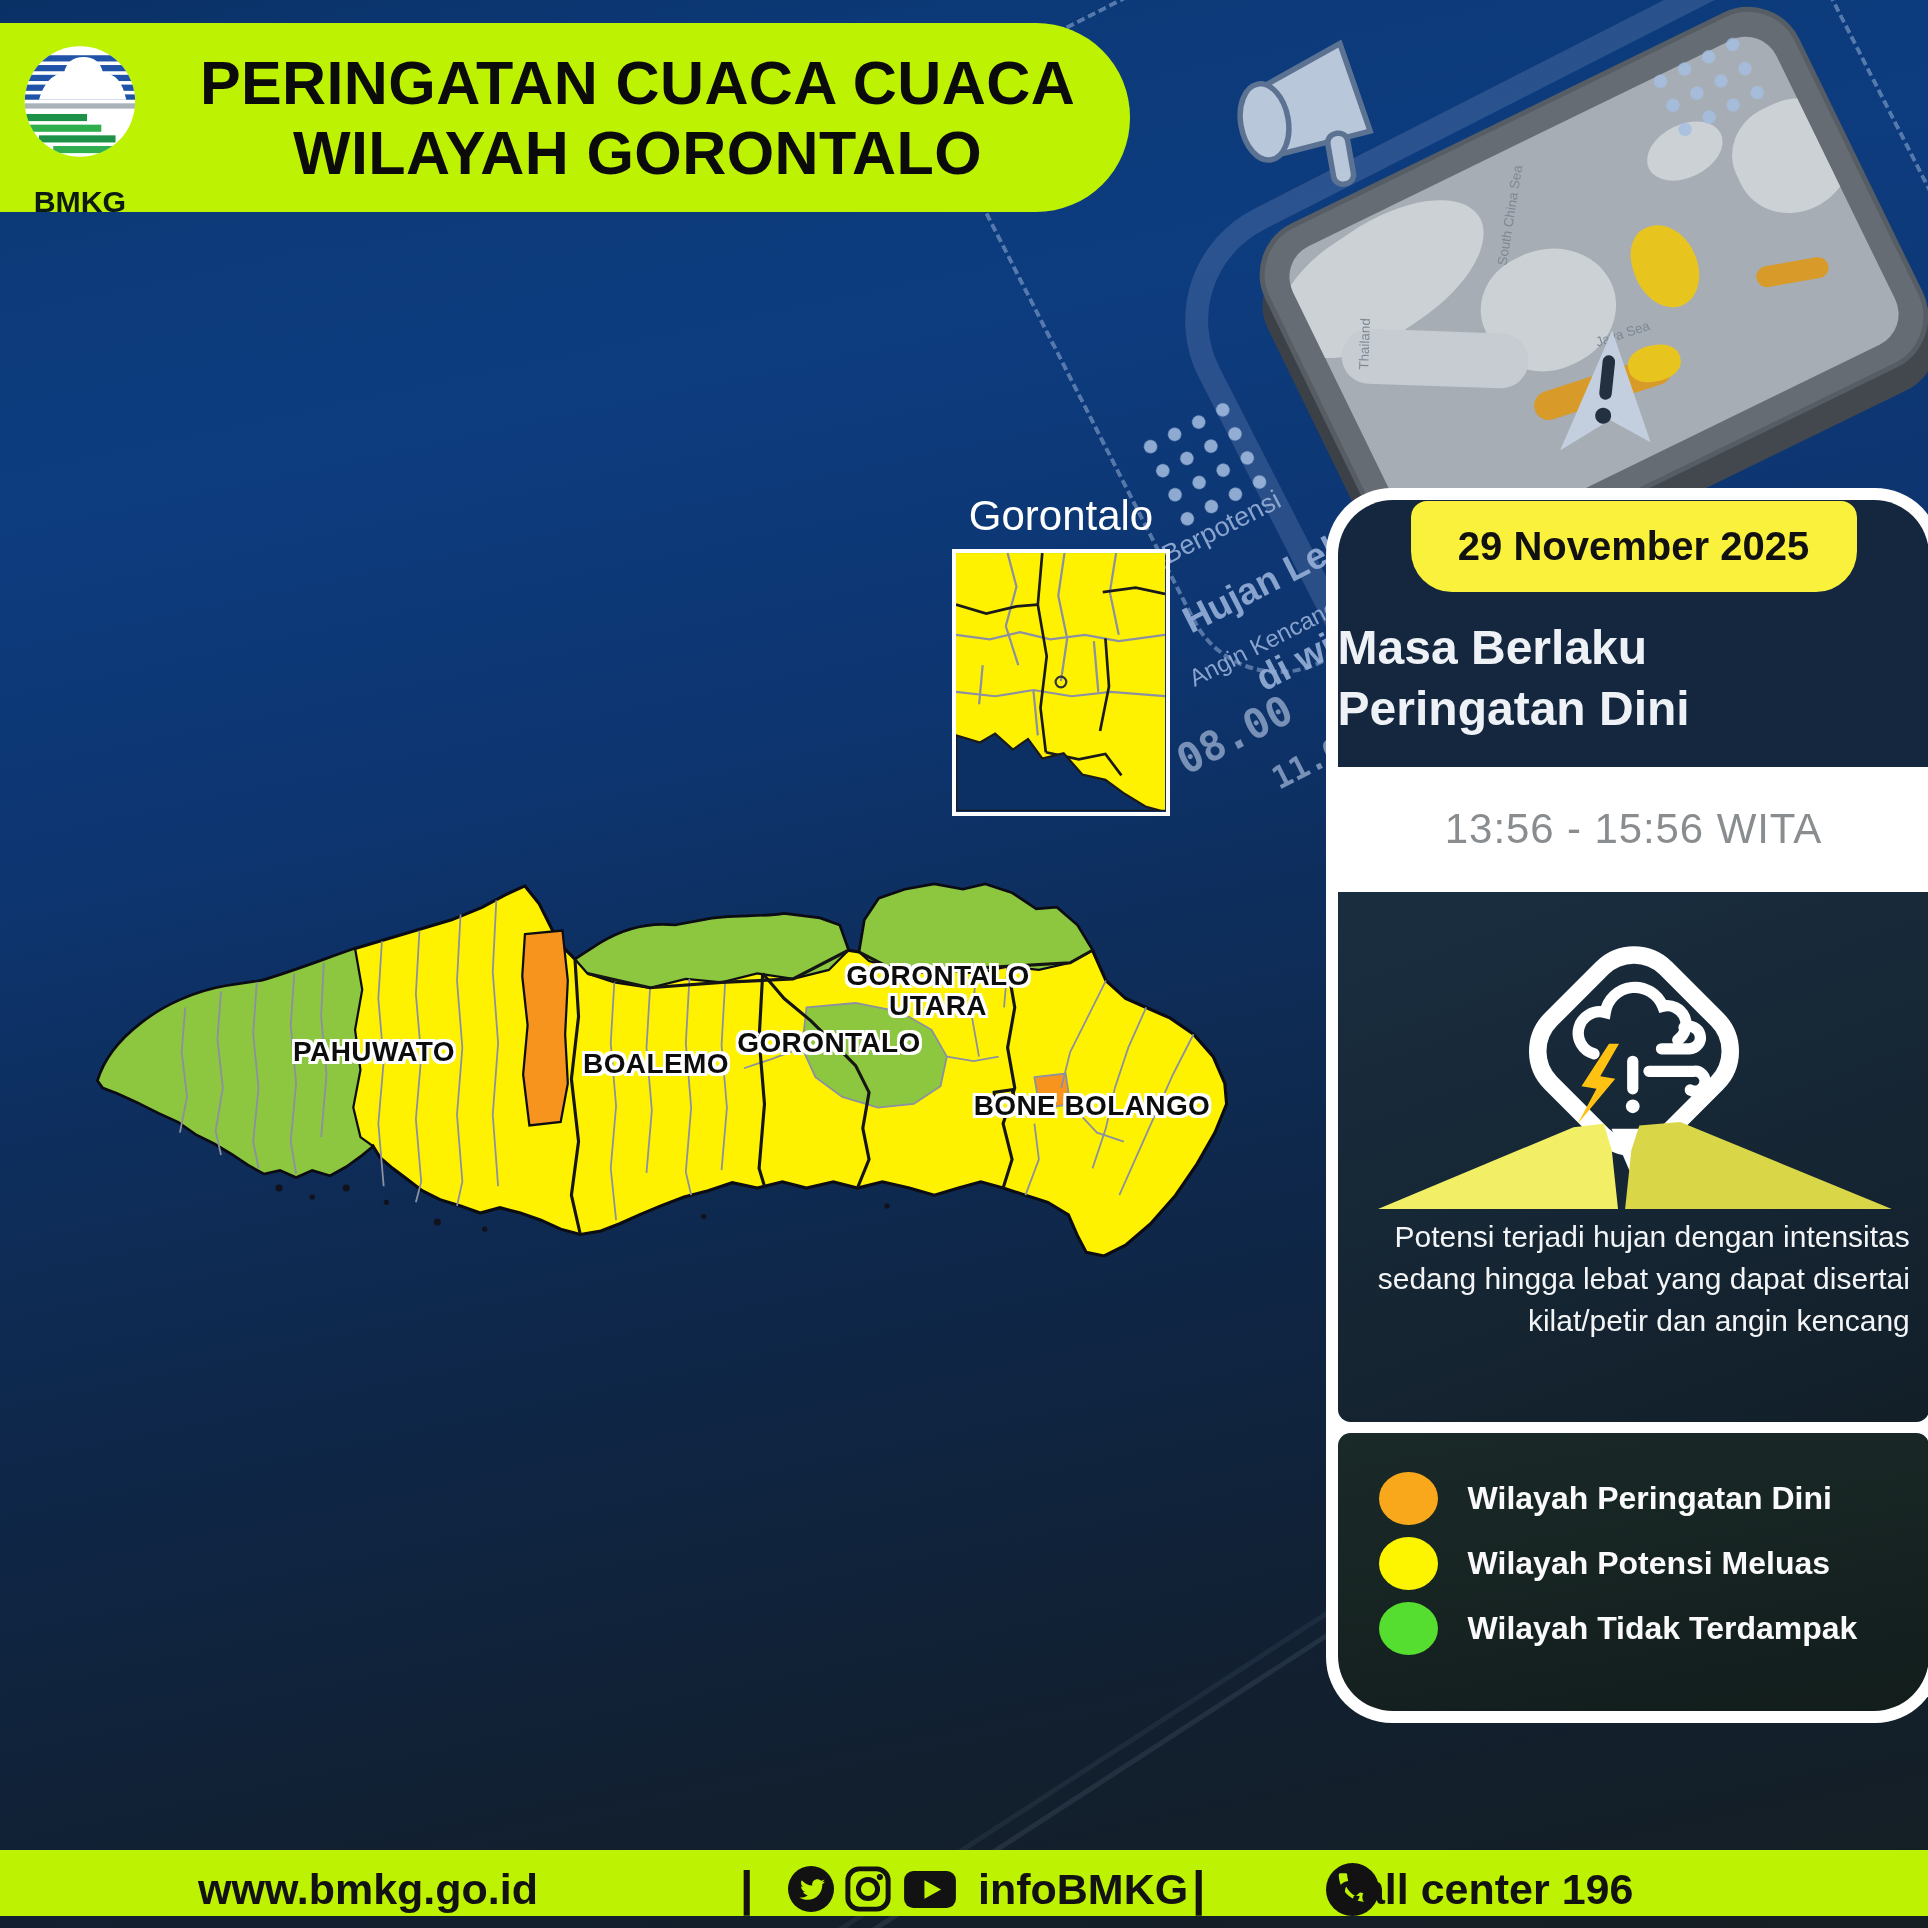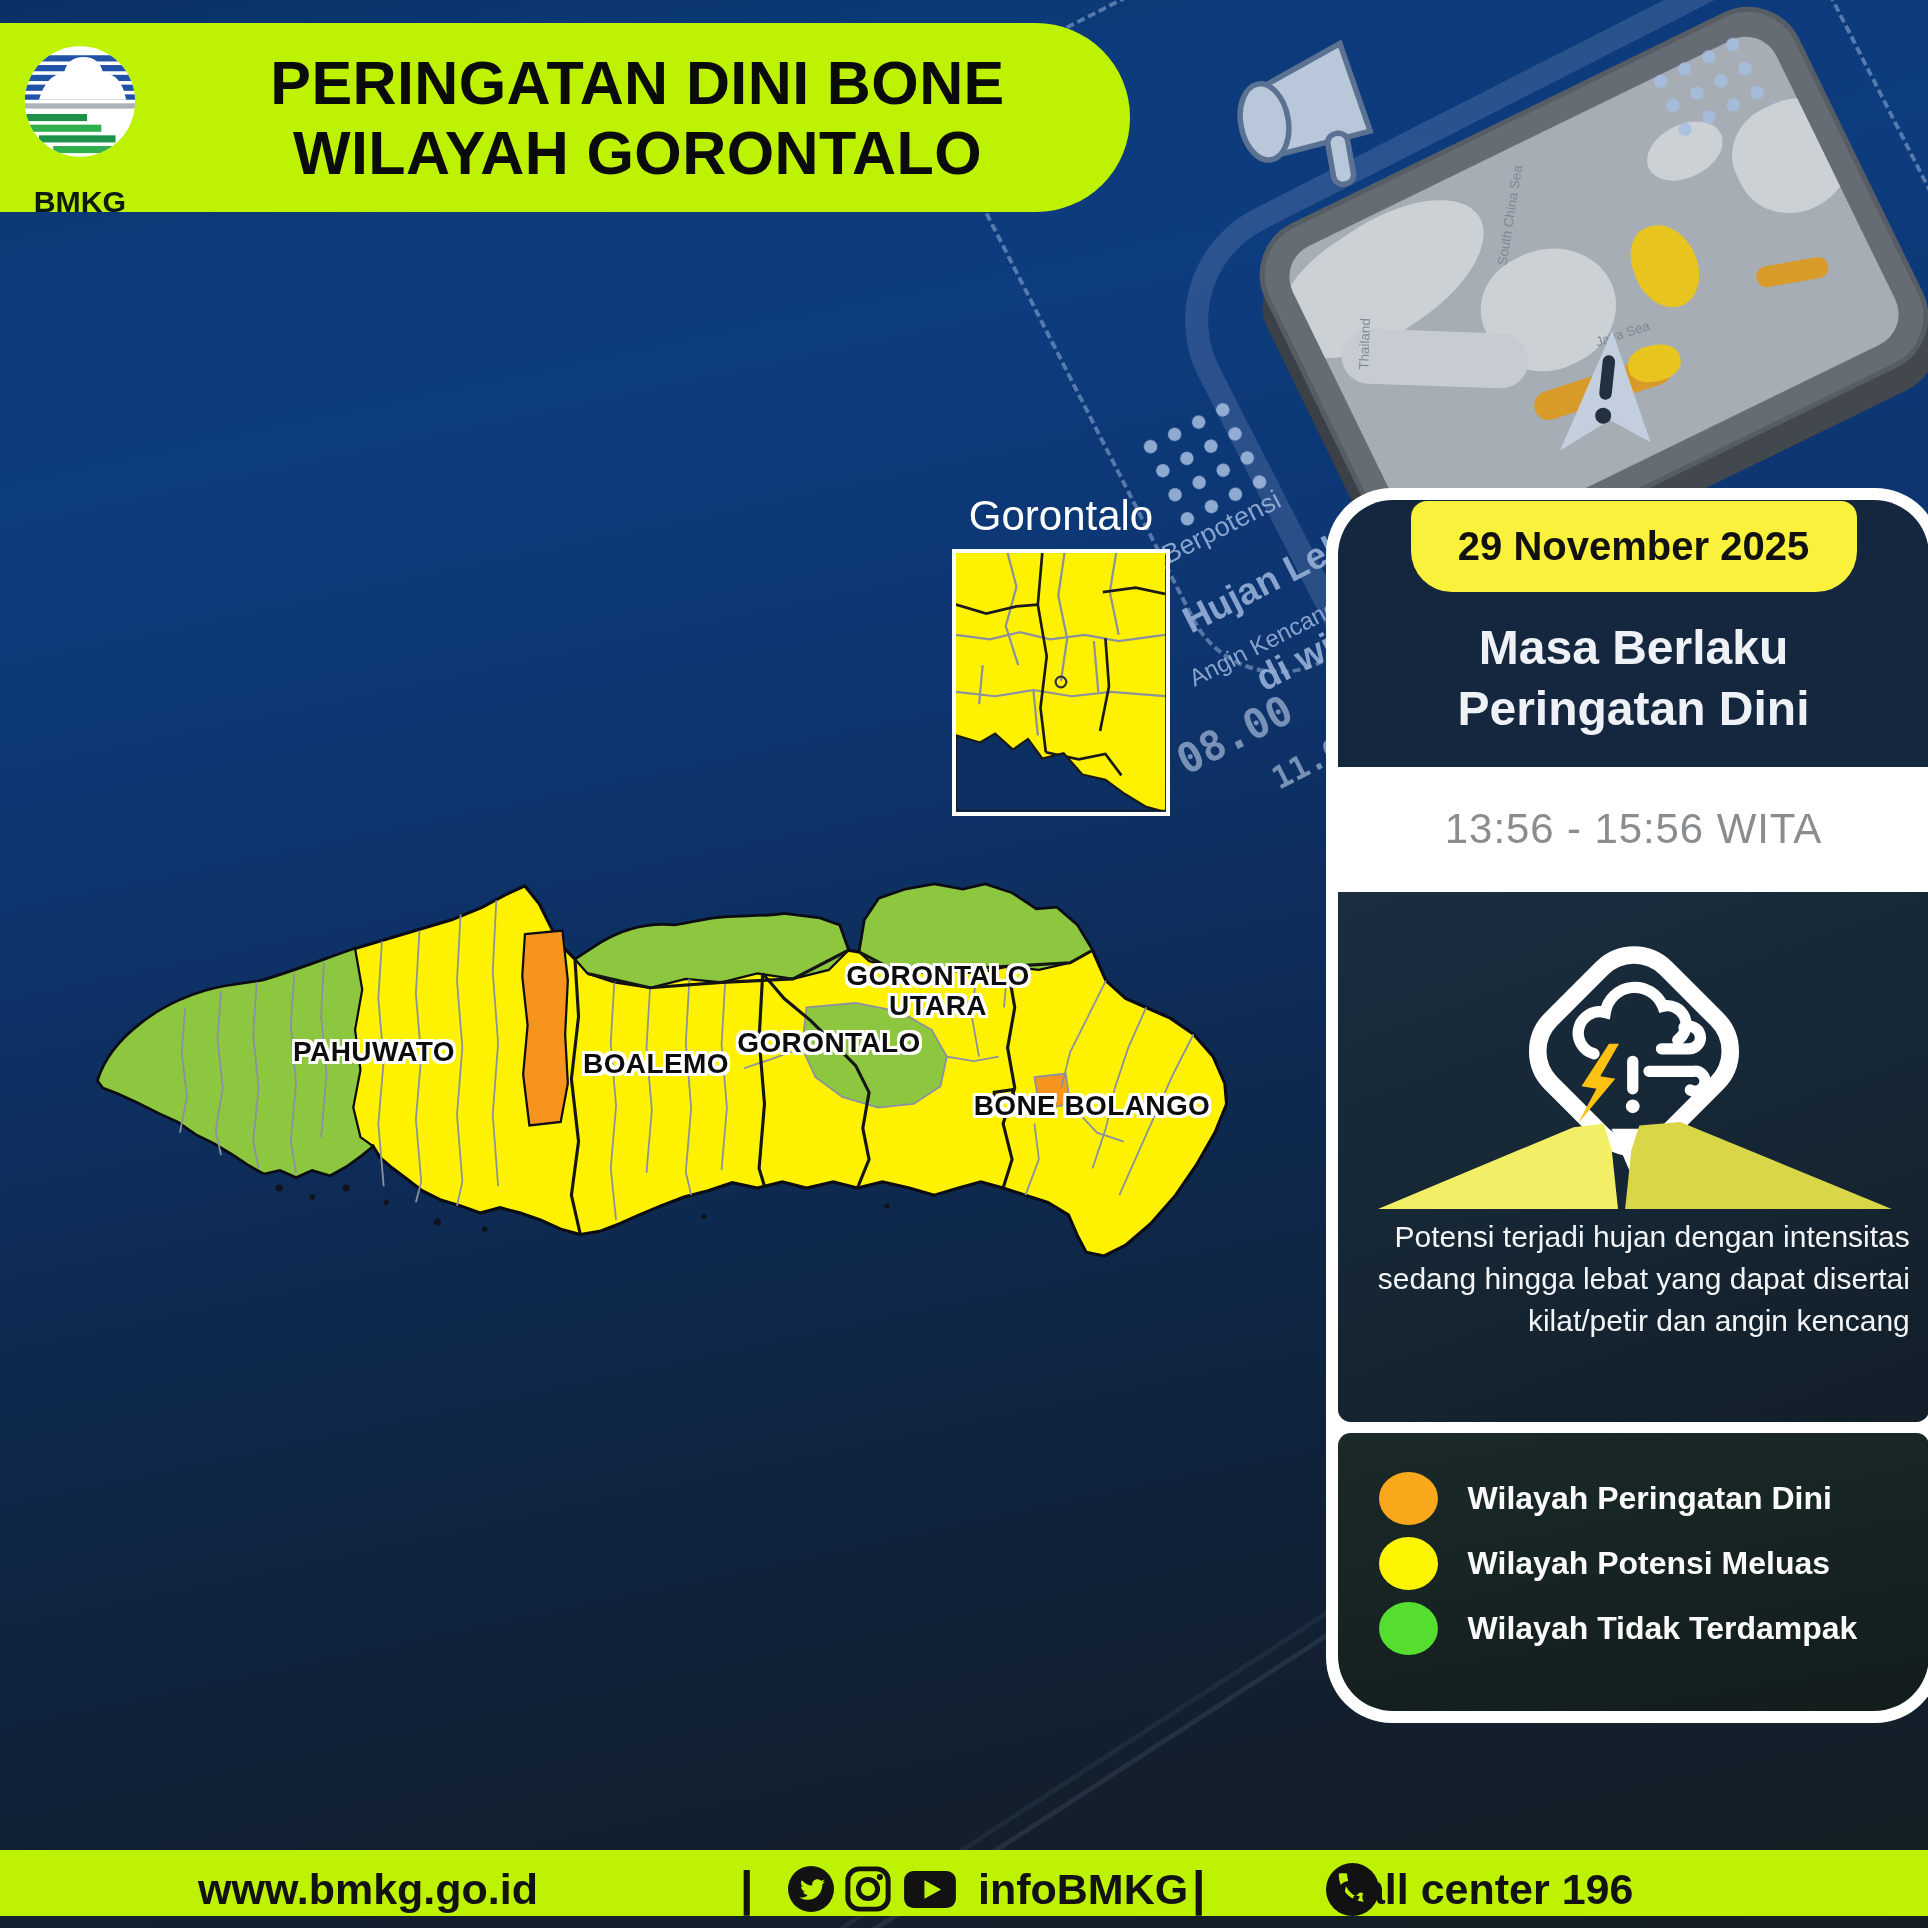--- a/index.html
+++ b/index.html
@@ -43,21 +43,21 @@
     font-weight:bold;font-size:28px;letter-spacing:0.4px;white-space:nowrap;text-align:center;line-height:30px;
     text-shadow:-2.7px -2.7px 0 #fff,2.7px -2.7px 0 #fff,-2.7px 2.7px 0 #fff,2.7px 2.7px 0 #fff,0 -2.7px 0 #fff,0 2.7px 0 #fff,-2.7px 0 0 #fff,2.7px 0 0 #fff;}
   
   .card{position:absolute;left:1326px;top:488px;width:615px;height:1235px;background:#ffffff;
     border-radius:66px;box-sizing:border-box;padding:11.6px;display:flex;flex-direction:column;gap:11.6px;z-index:5;}
   .card-top{flex:1;border-radius:55px 55px 12.5px 12.5px;overflow:hidden;display:flex;flex-direction:column;}
   .card-navy{height:267px;background:#14273f;position:relative;}
   .date-pill{width:446px;height:91px;margin:1.8px auto 0;background:#faf13c;
     border-radius:16px 16px 41px 41px;display:flex;align-items:center;justify-content:center;
     color:#111;font-size:40px;font-weight:600;}
-  .validity{margin-top:25px;text-align:center;color:#eef2f6;font-weight:bold;font-size:48px;line-height:61px;}
+  .validity{margin-top:25px;color:#eef2f6;font-weight:bold;font-size:48px;line-height:61px;}
   .card-white{height:125px;background:#ffffff;display:flex;align-items:center;justify-content:center;
     color:#8a8d90;font-size:42px;letter-spacing:0.9px;}
   .card-dark{flex:1;background:linear-gradient(160deg,#1a2e40 0%,#121f29 100%);position:relative;}
   .wicon{position:absolute;top:34px;left:50%;transform:translateX(-50%);}
   .mound{position:absolute;top:221px;left:50%;transform:translateX(-50%);}
   .desc{position:absolute;top:324px;left:19.6px;right:19.6px;text-align:right;
     color:#f2f4f6;font-size:30px;line-height:42px;}
   .card-legend{height:278px;border-radius:12.5px 12.5px 55px 55px;
     background:linear-gradient(170deg,#1a2a28 0%,#121d1c 100%);
     display:flex;flex-direction:column;justify-content:space-evenly;padding:27px 18px 44px 41px;box-sizing:border-box;}
@@ -140,21 +140,21 @@
         <path d="M20,66 Q28,38 48,36 Q52,18 70,18 Q88,18 92,36 Q112,36 118,66 Z" fill="#ffffff"></path>
         <rect x="4" y="70" width="124" height="6" fill="#aab2ba"></rect>
         <rect x="4" y="82" width="70" height="8" fill="#1d9148"></rect>
         <rect x="4" y="94" width="86" height="8" fill="#2fae4e"></rect>
         <rect x="20" y="106" width="86" height="8" fill="#1d9148"></rect>
         <rect x="36" y="118" width="80" height="8" fill="#2fae4e"></rect>
       </g>
       <text x="66" y="192" text-anchor="middle" font-size="34" font-weight="bold" fill="#0c1a12" font-family="Liberation Sans, sans-serif">BMKG</text>
     </svg>
     <div class="banner-title">
-      <div>PERINGATAN DINI BONE</div>
+      <div>PERINGATAN CUACA CUACA</div>
       <div>WILAYAH GORONTALO</div>
     </div>
   </div>
 
   <div class="inset-title">Gorontalo</div>
   <div class="inset-box">
     <svg width="209" height="258" viewBox="0 0 235 290">
       <rect x="0" y="0" width="235" height="290" fill="#fff200"></rect>
       <g stroke="#8b90a2" stroke-width="2.5" fill="none">
         <path d="M58,0 L68,38 L56,82 L70,126"></path>

